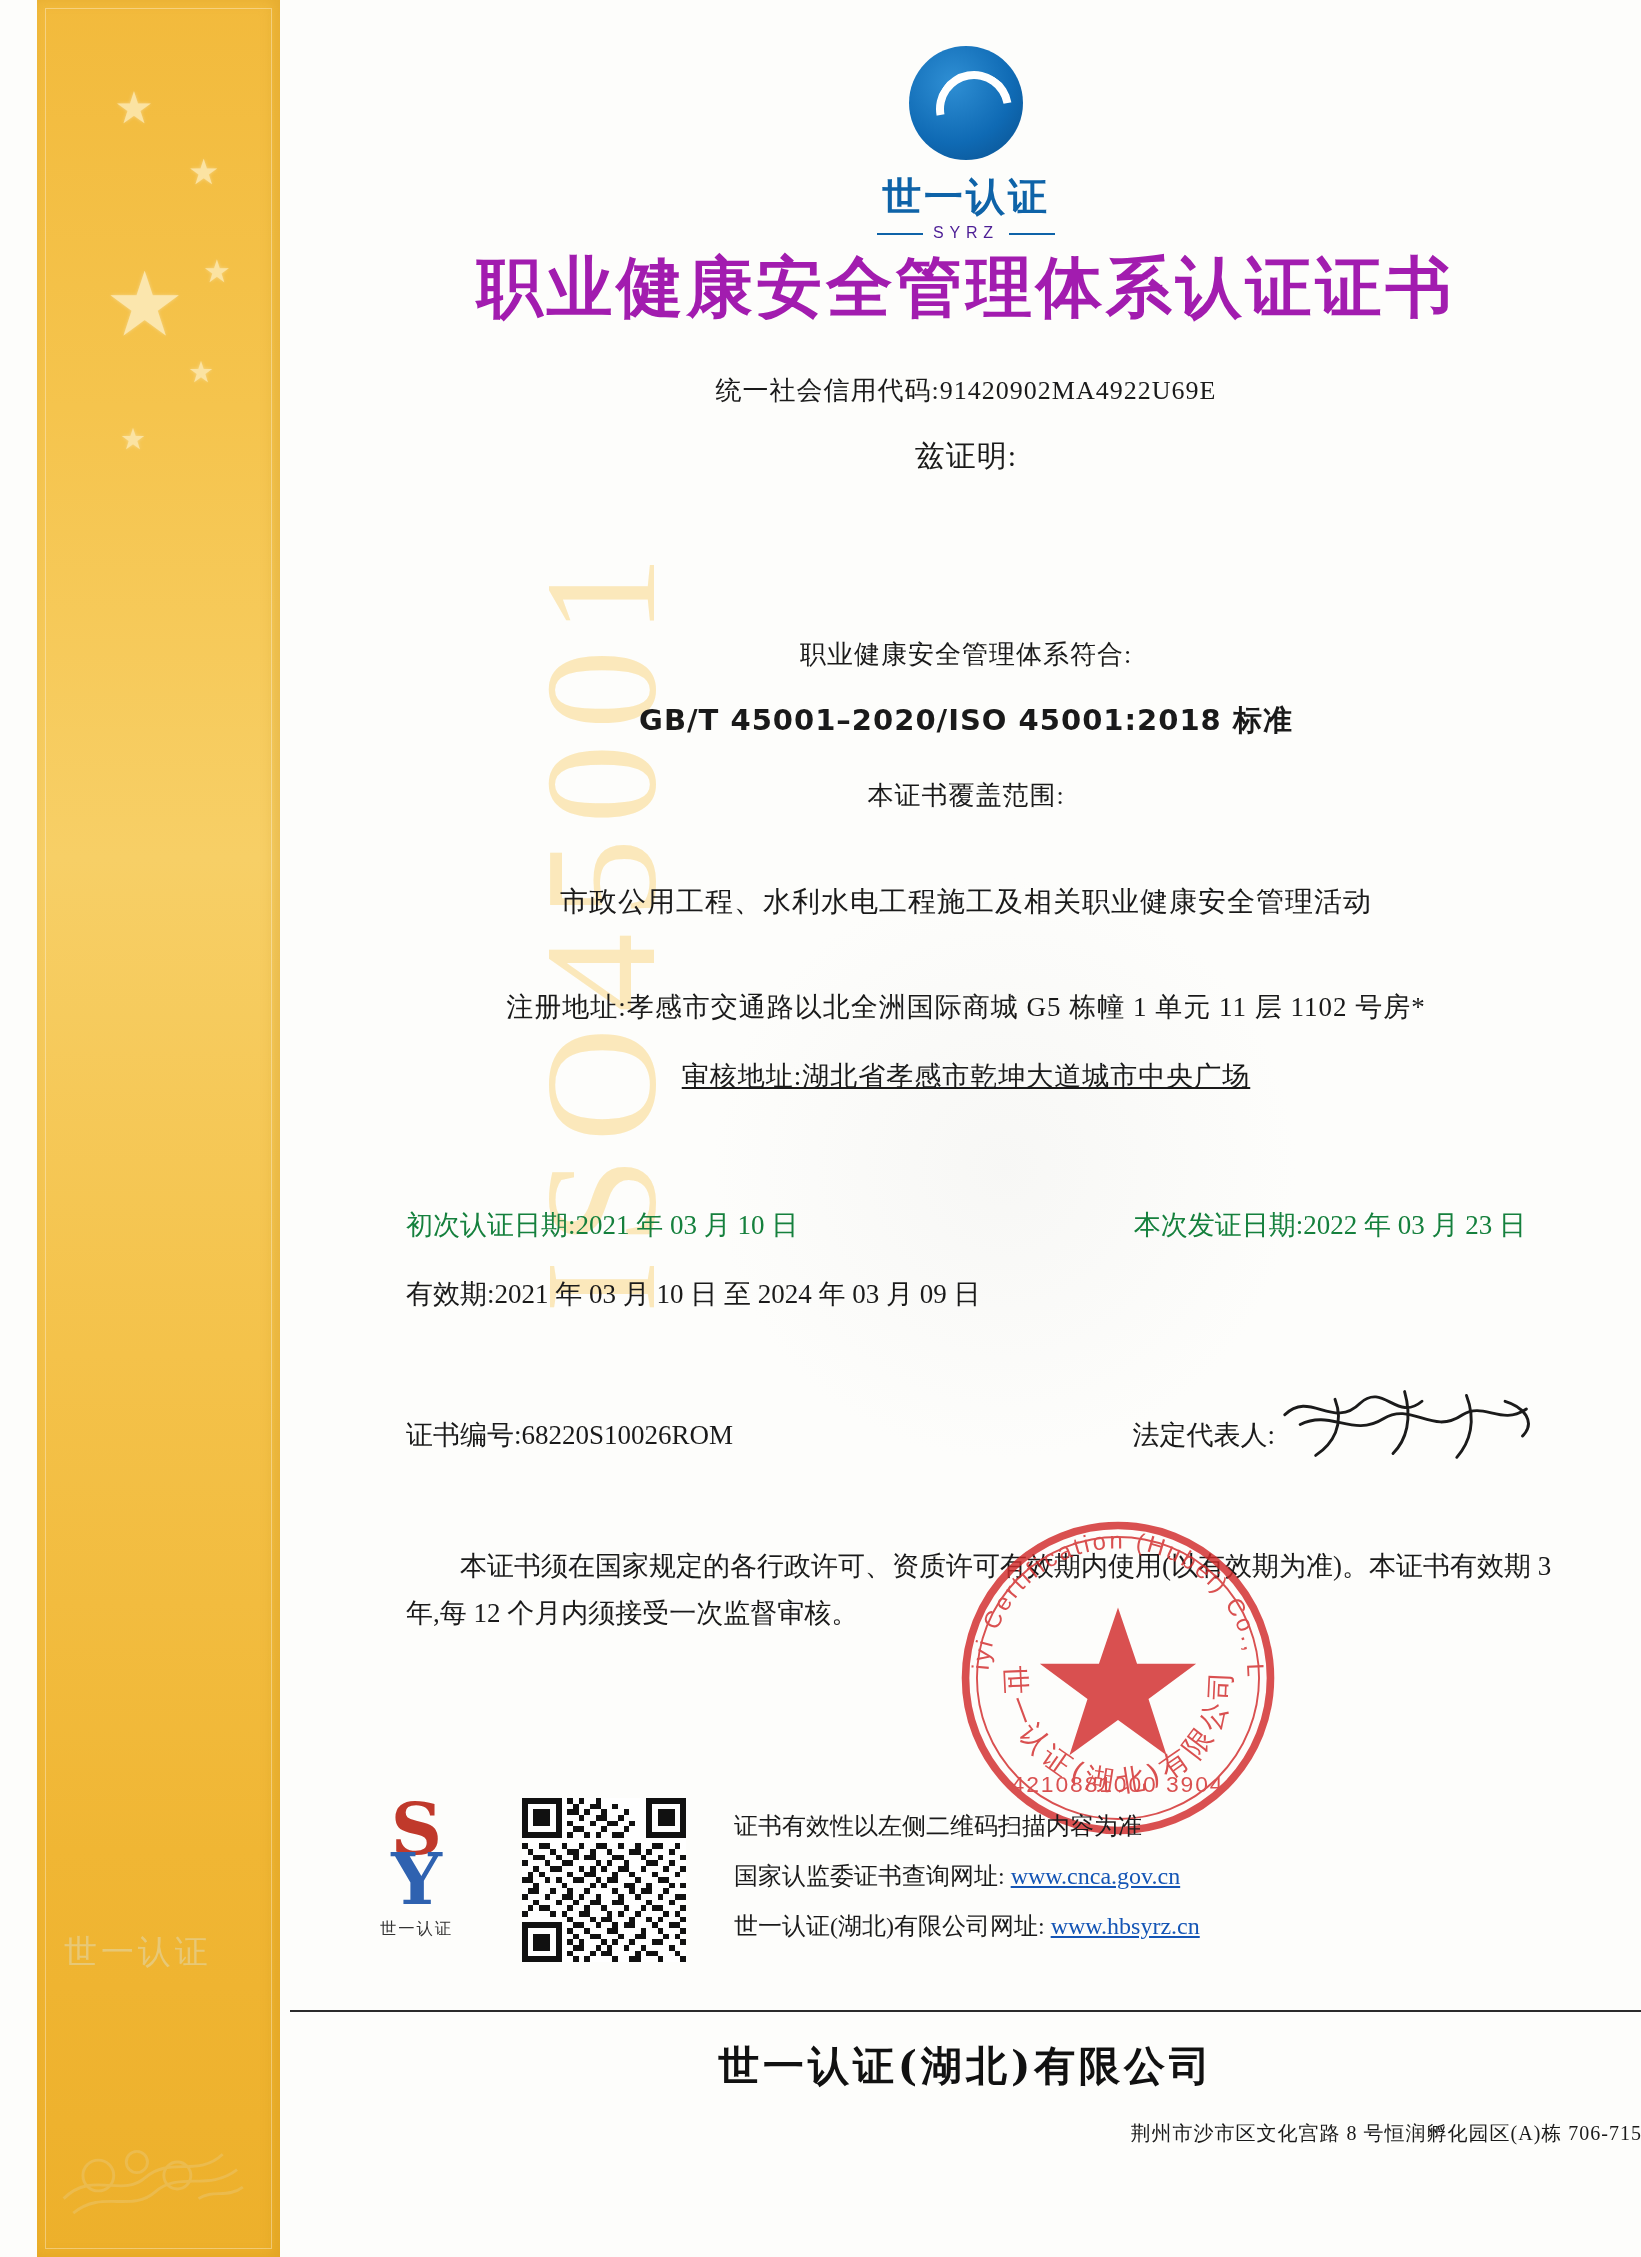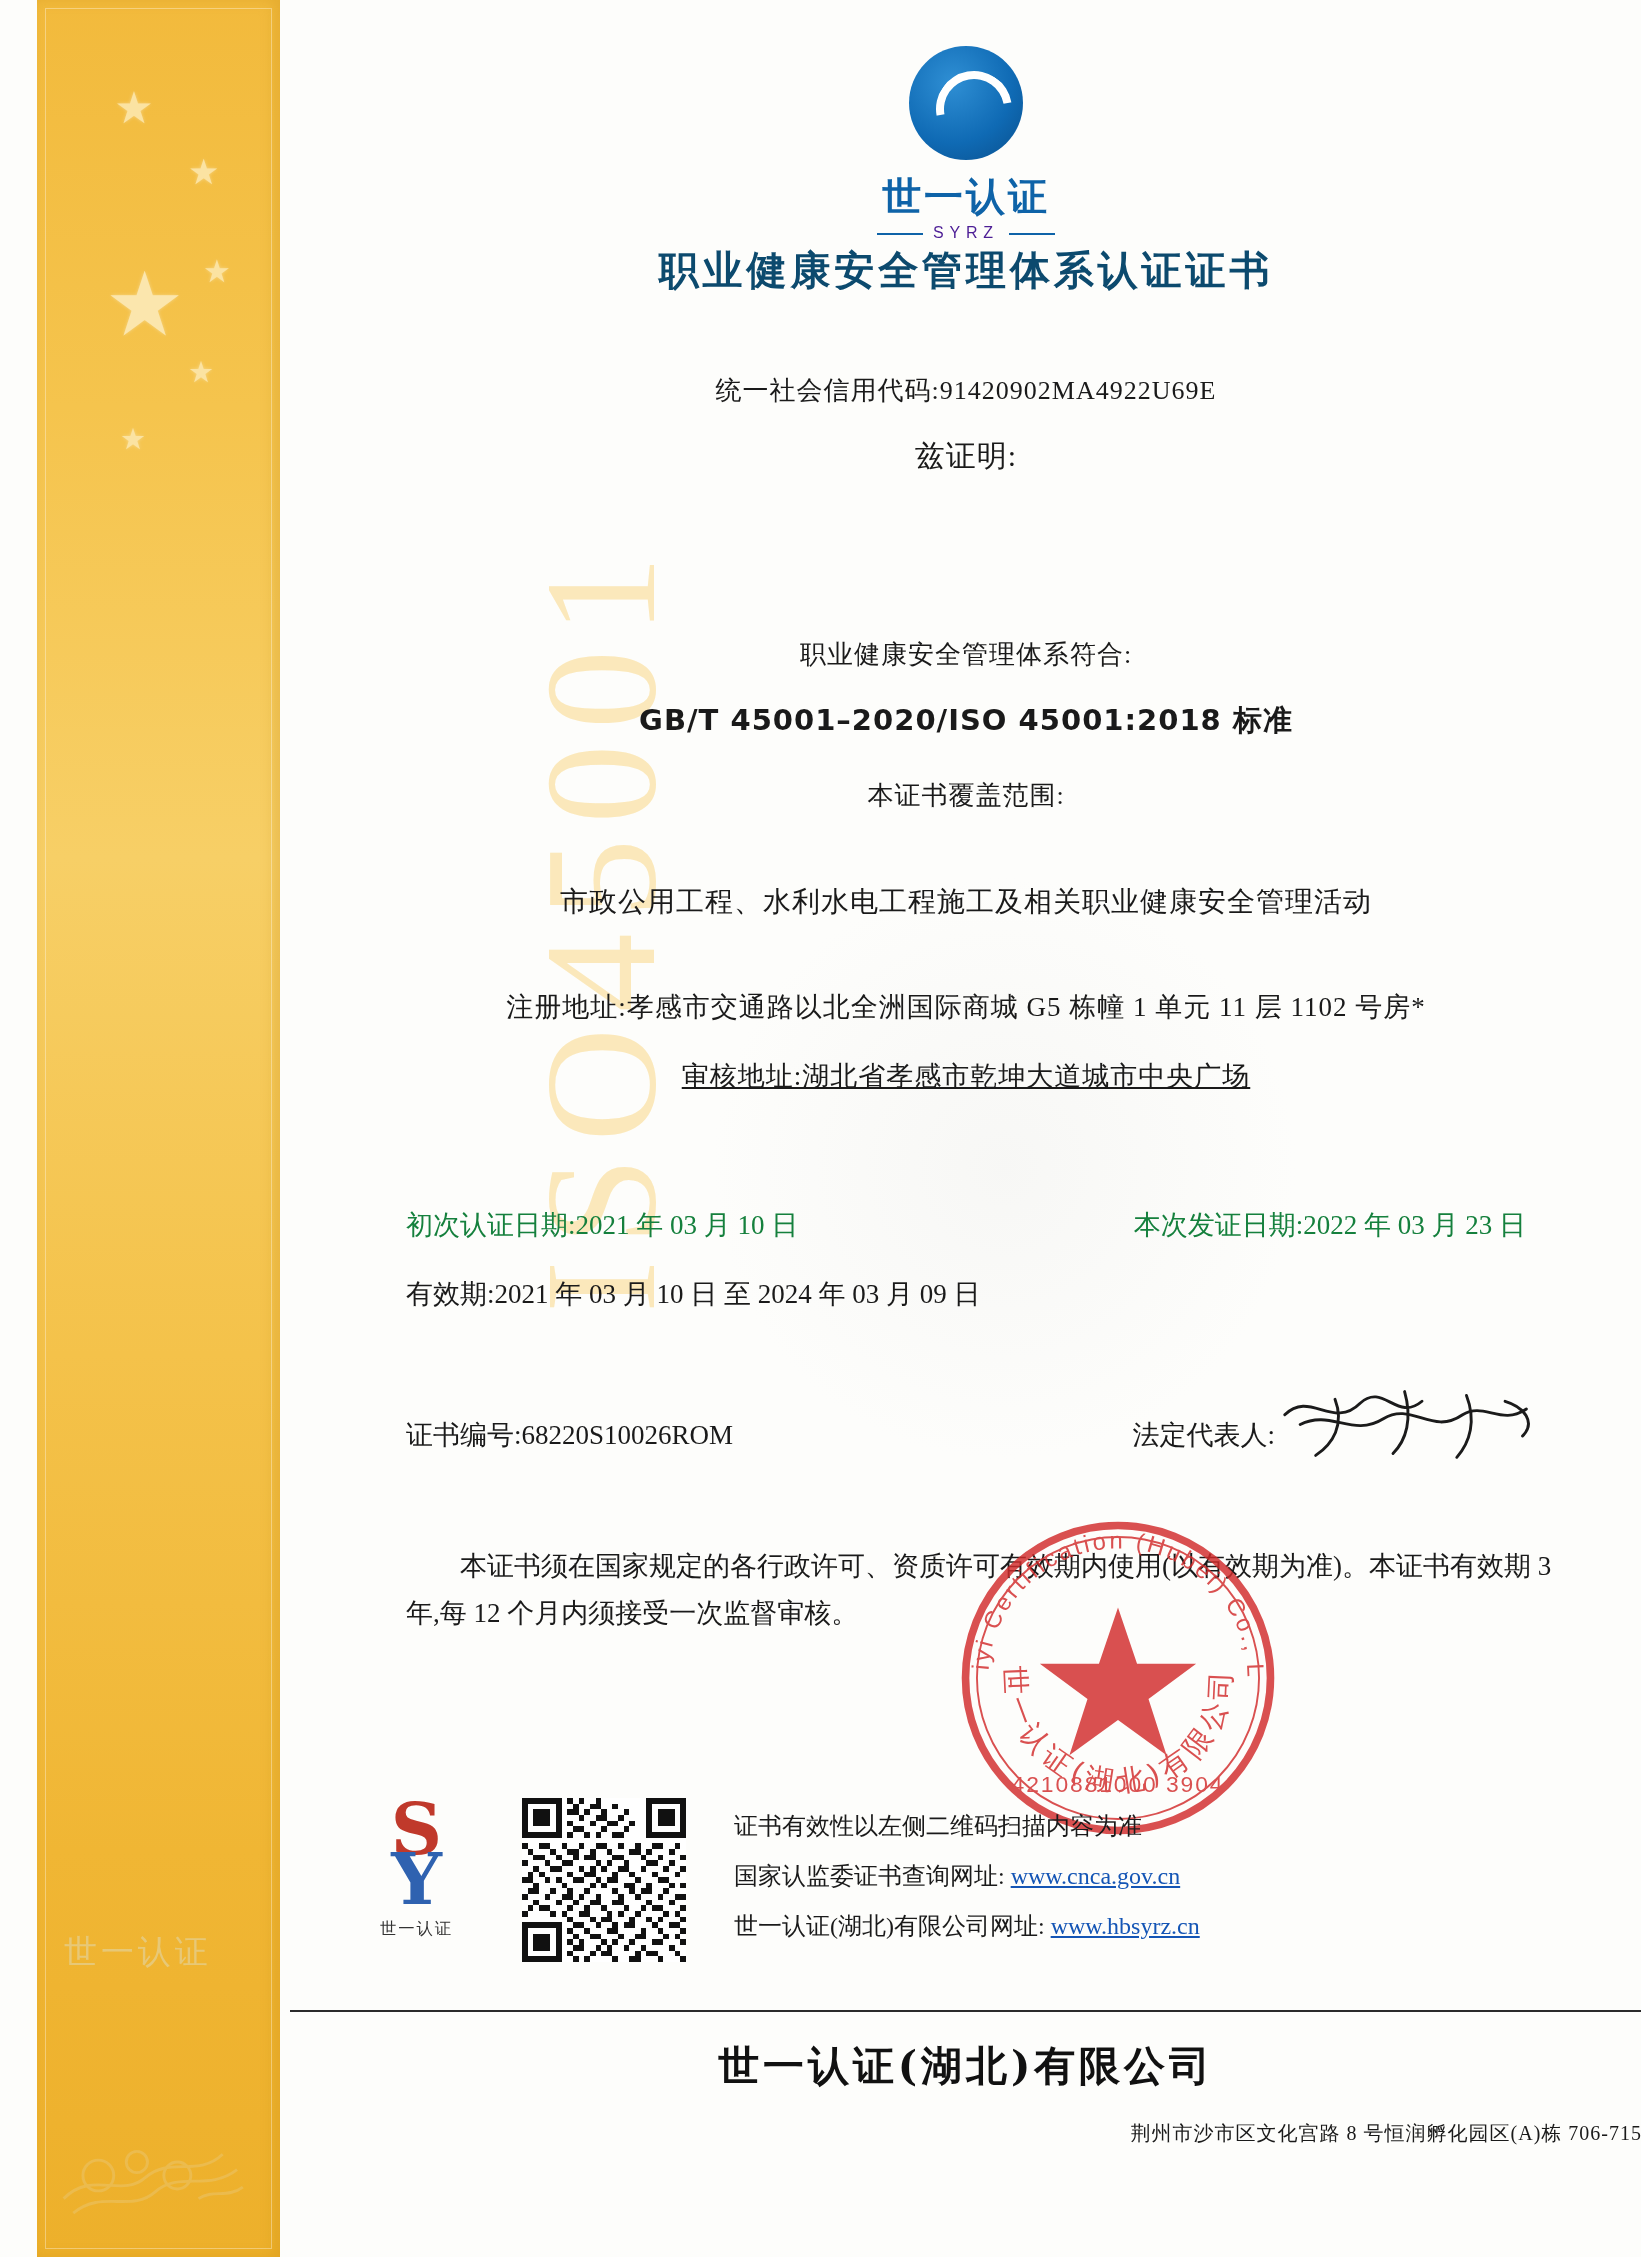--- a/index.html
+++ b/index.html
@@ -158,23 +158,23 @@
   }
 
   .cert-title {
     position: absolute;
     left: 0;
     top: 243px;
     width: 1352px;
     text-align: center;
     font-family: "DejaVu Sans", sans-serif;
     font-weight: bold;
-    font-size: 40px;
+    font-size: 66px;
     letter-spacing: 3.9px;
-    color: #0c4a6e;
+    color: #a21caf;
   }
 
   .line {
     position: absolute;
     left: 0;
     width: 1352px;
     text-align: center;
     color: #1a1a1a;
   }
   .credit-code { top: 373px; font-size: 26px; letter-spacing: 1px; }

